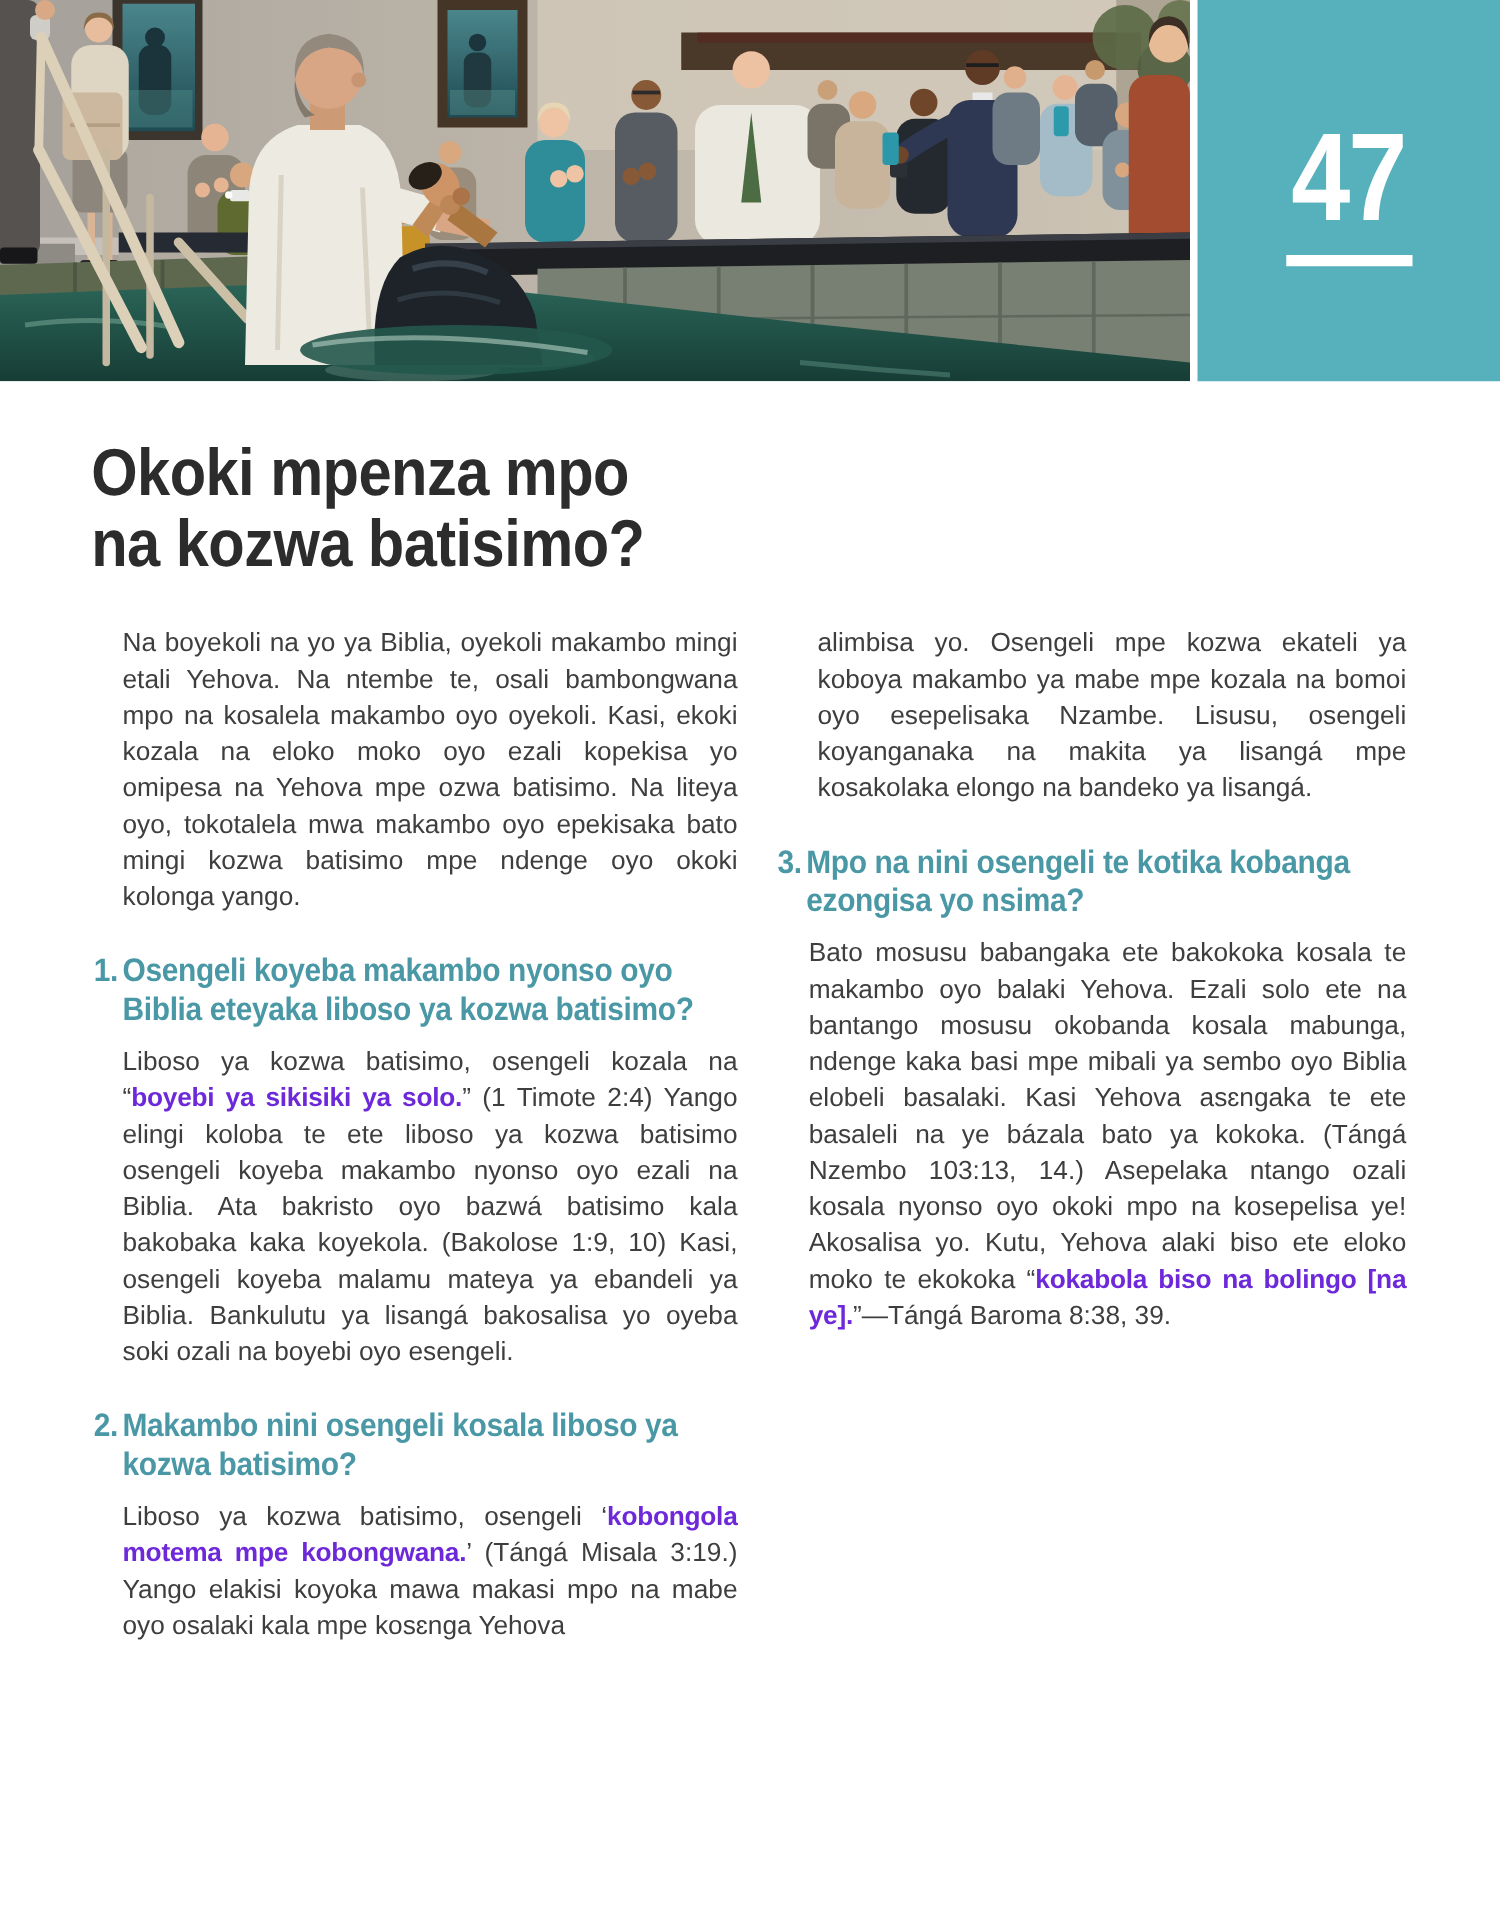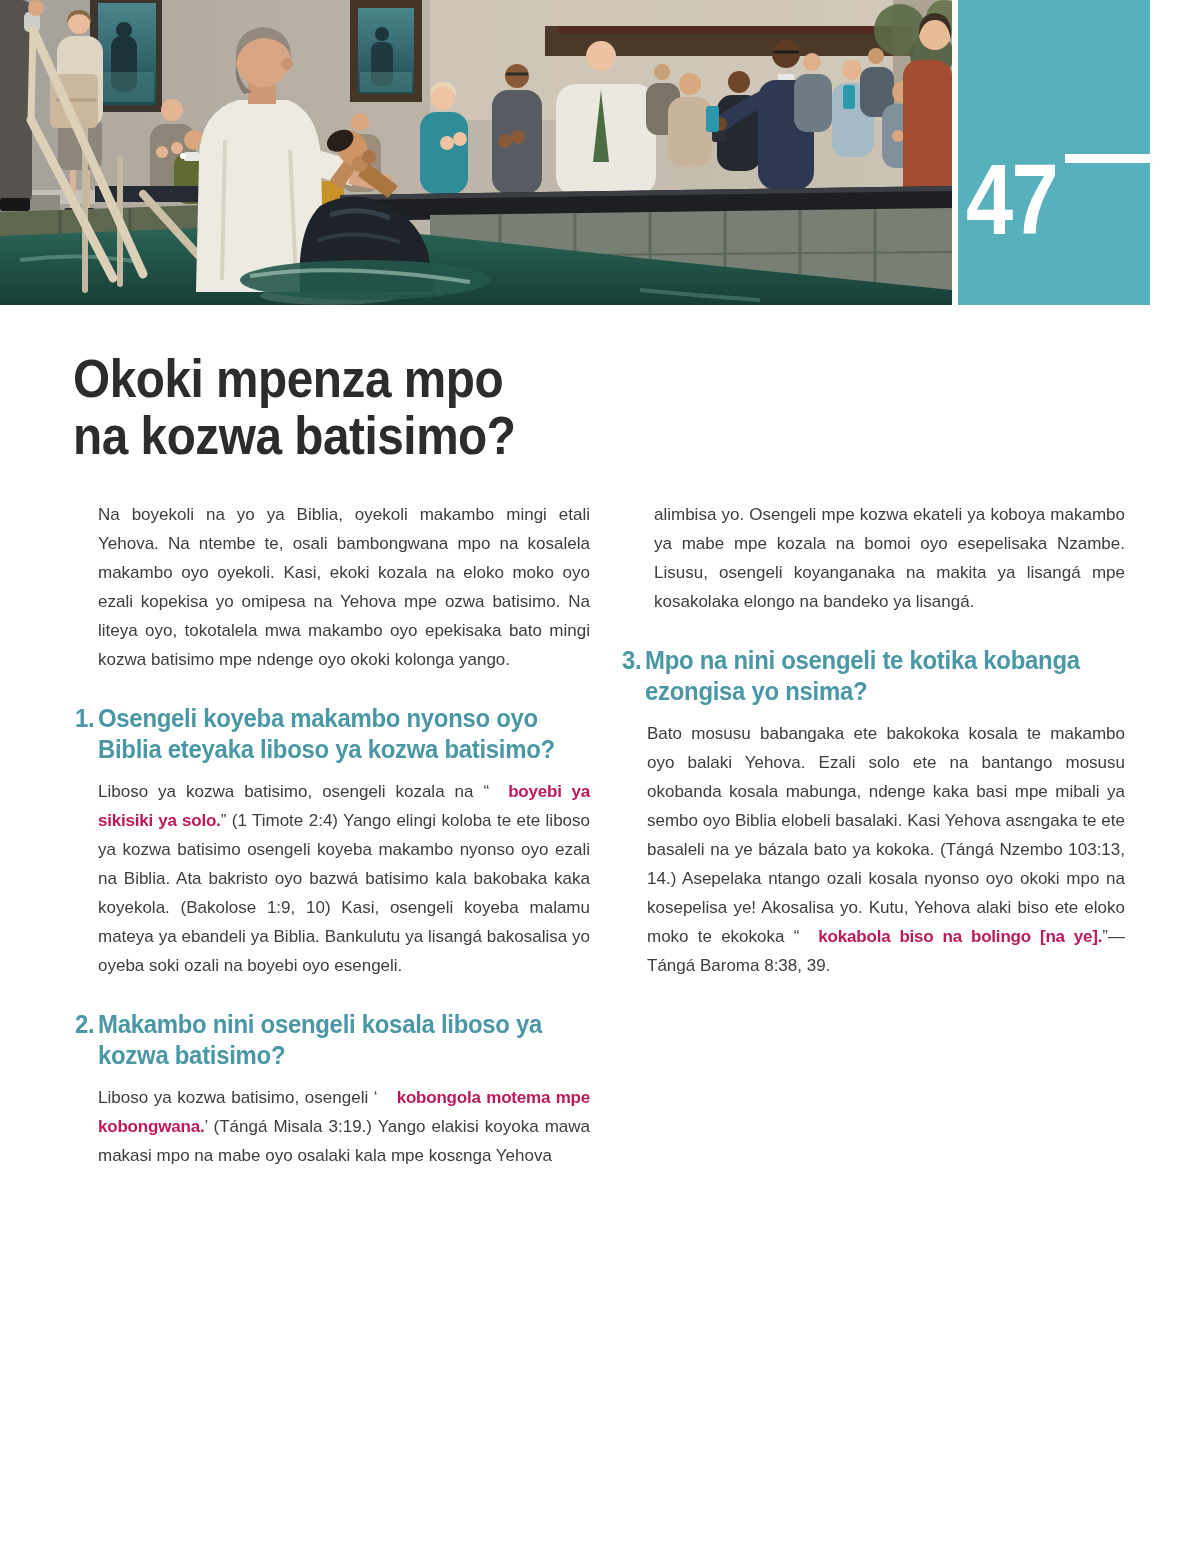--- a/index.html
+++ b/index.html
@@ -4,22 +4,22 @@
 <style>
   html,body { margin:0; padding:0; background:#ffffff; }
   .page {
     position:relative; width:1200px; height:1543px; background:#ffffff;
     overflow:hidden; font-family:"Liberation Sans", sans-serif;
   }
   .photo-wrap { position:absolute; left:0; top:0; width:952px; height:305px; }
   .photo-wrap svg { display:block; }
 
   .chapter-box {
-    position:absolute; left:958px; top:0; width:192px; height:305px;
-    background:#57b1bc; display:flex; flex-direction:row;
+    position:absolute; left:958px; top:0; width:242px; height:305px;
+    background:#57b1bc; display:flex; flex-direction:column;
     align-items:center; justify-content:flex-start; padding-top:0;
   }
   .chapter-num {
     margin-top:92px; color:#ffffff; font-weight:bold; font-size:100px;
     line-height:100px; transform:scaleX(.85); transform-origin:center top;
     letter-spacing:-2px;
   }
   .chapter-underline {
     margin-top:12px; width:101px; height:9px; background:#ffffff;
   }
@@ -33,26 +33,26 @@
   .t-line { display:block; }
 
   .columns {
     position:absolute; left:75px; top:500px; width:1053px;
     display:flex; gap:32px; align-items:flex-start;
   }
   .col-left  { width:515px; }
   .col-right { width:503px; }
 
   .para {
-    margin:12px 0 0 23px; font-size:17px; line-height:29px;
+    margin:12px 0 0 23px; font-size:21px; line-height:29px;
     color:#3e3e3e; text-align:justify;
   }
   .col-right .para { margin-left:25px; }
   .para:first-child { margin-top:0; }
-  .para b { font-weight:bold; color:#be185d; letter-spacing:-0.2px;margin-left:19px; }
+  .para b { font-weight:bold; color:#6d28d9; letter-spacing:-0.2px; }
 
   .question {
     display:flex; margin-top:29px;
     font-weight:bold; color:#4a98a6; font-size:26px; line-height:31px;
     transform:scaleX(.92); transform-origin:left top;
     letter-spacing:-0.3px;
   }
   .col-left  .question { width:560px; }
   .col-right .question { width:548px; }
   .qnum { flex:0 0 25px; }

